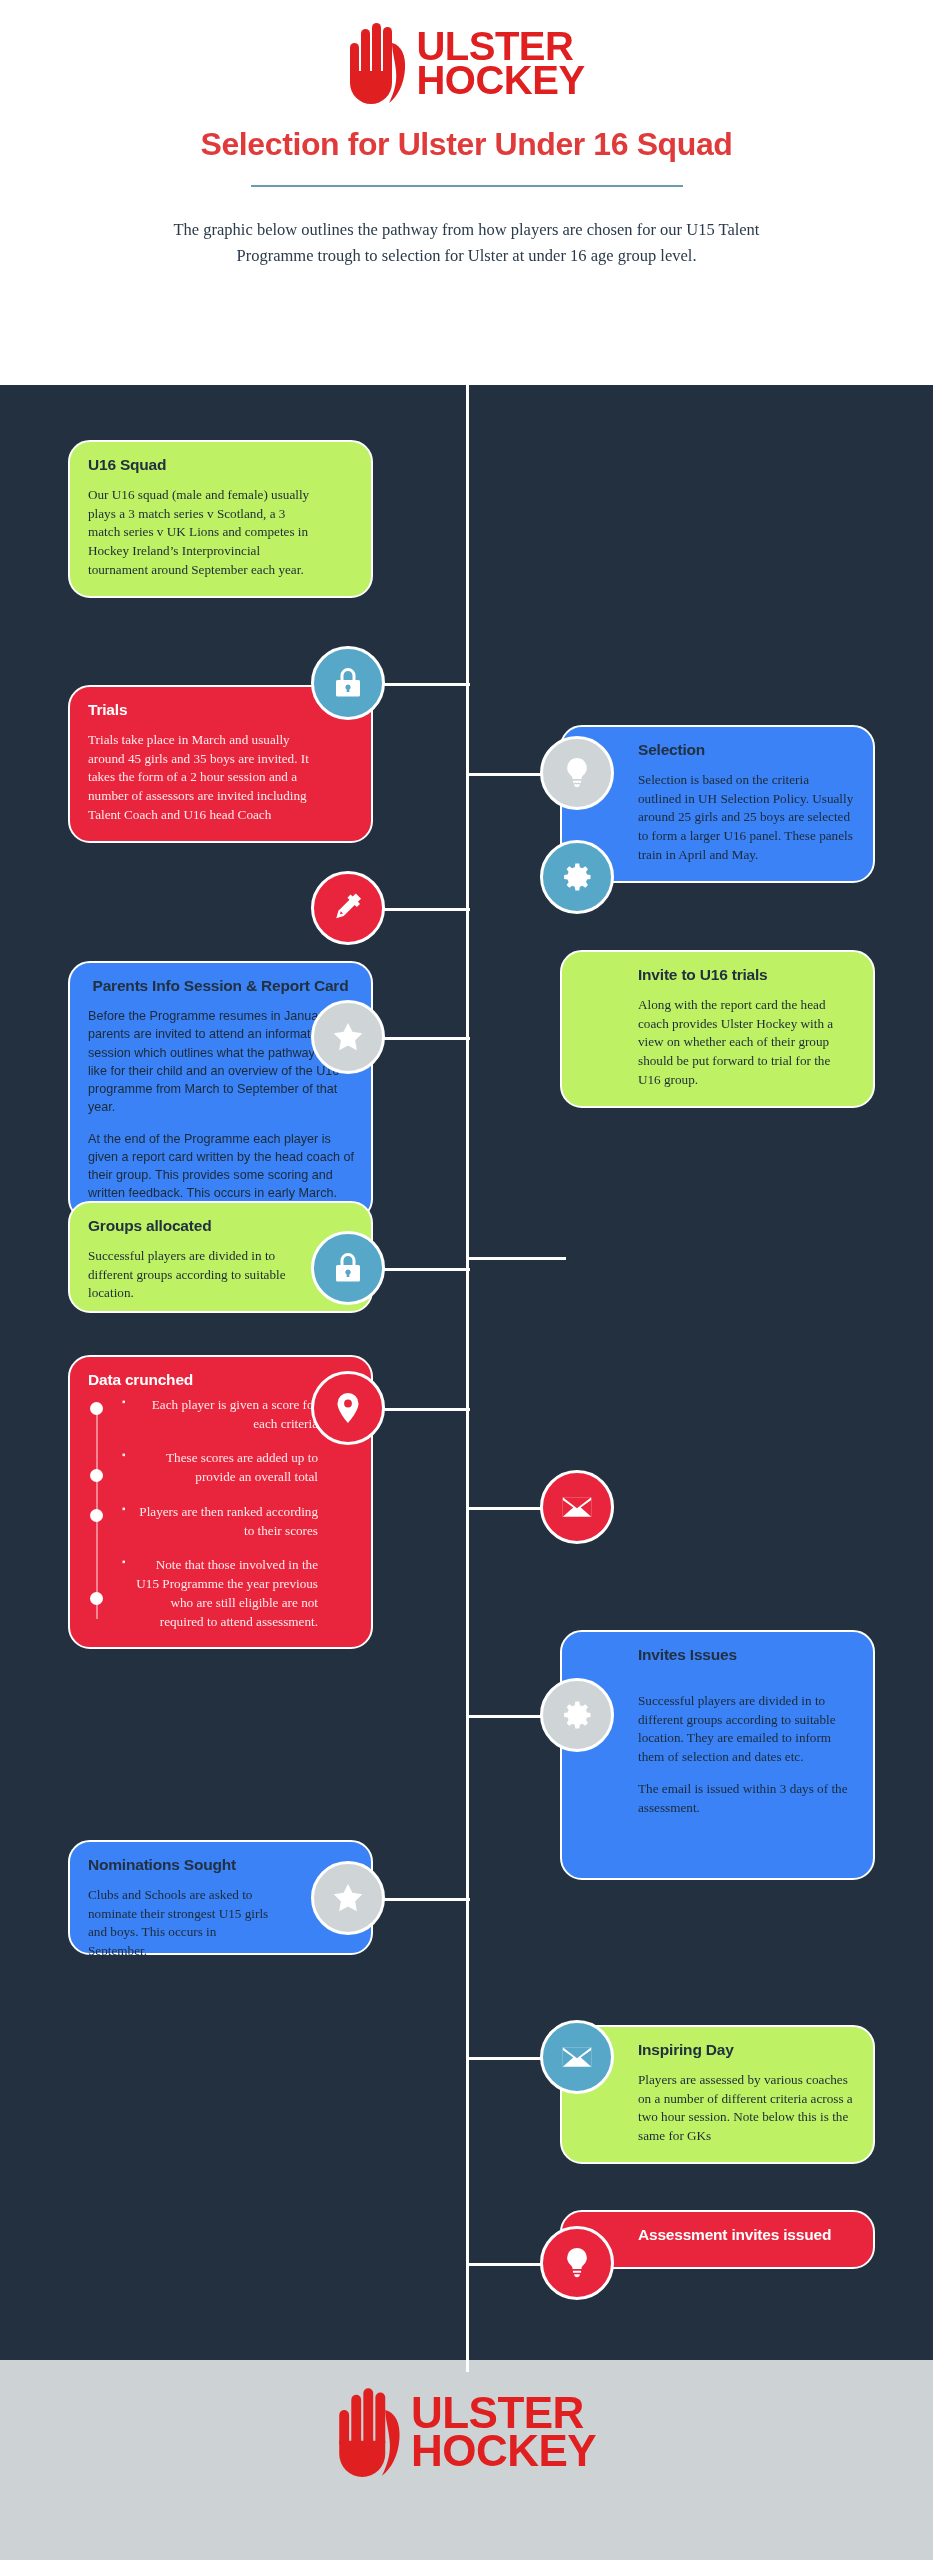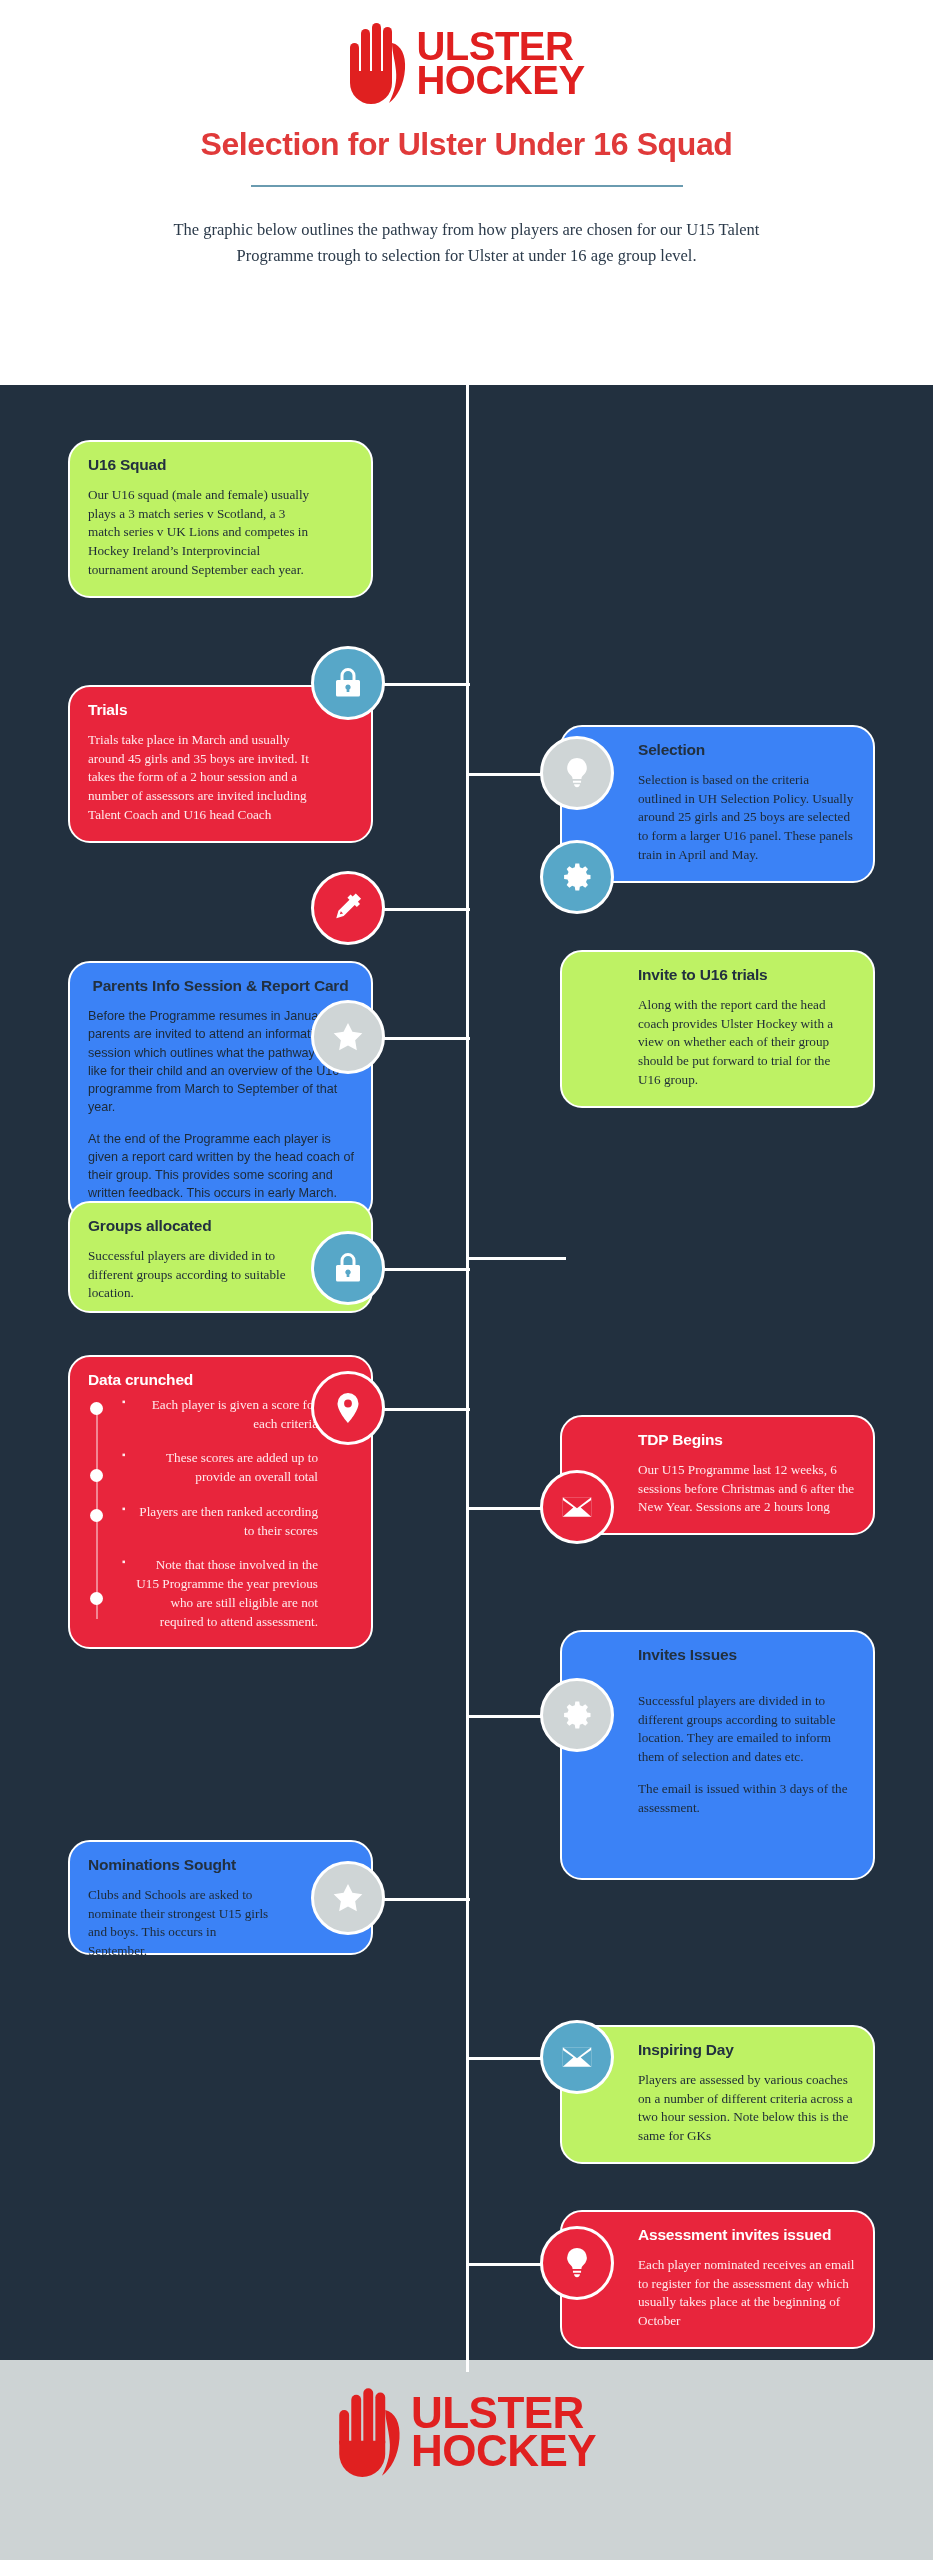--- a/index.html
+++ b/index.html
@@ -329,26 +329,20 @@
     </div>
   </div>
   <div class="icon-circle blue" style="left:540px; top:455px;">
     <svg viewBox="0 0 24 24">
         <path d="M12 8.2a3.8 3.8 0 1 0 0 7.6 3.8 3.8 0 0 0 0-7.6zm0 5.6a1.8 1.8 0 1 1 0-3.6 1.8 1.8 0 0 1 0 3.6z"></path>
         <path d="M21 13.3v-2.6l-2.3-.4a7 7 0 0 0-.7-1.7l1.3-1.9-1.8-1.8-1.9 1.3a7 7 0 0 0-1.7-.7L13.5 3h-2.6l-.4 2.5a7 7 0 0 0-1.7.7L6.9 4.9 5.1 6.7l1.3 1.9a7 7 0 0 0-.7 1.7l-2.3.4v2.6l2.3.4c.2.6.4 1.2.7 1.7l-1.3 1.9 1.8 1.8 1.9-1.3c.5.3 1.1.5 1.7.7l.4 2.5h2.6l.4-2.5c.6-.2 1.2-.4 1.7-.7l1.9 1.3 1.8-1.8-1.3-1.9c.3-.5.5-1.1.7-1.7z"></path>
       </svg>
   </div>
 
   <div class="conn-h" style="left:466px; top:1122px; width:100px;"></div>
-  <div class="card right red" style="left:560px; top:1030px; width:315px;">
-    <div class="card-title" style="padding-left:58px;">TDP Begins</div>
-    <div class="card-body" style="padding-left:58px;">
-      <p>Our U15 Programme last 12 weeks, 6 sessions before Christmas and 6 after the New Year. Sessions are 2 hours long</p>
-    </div>
-  </div>
   <div class="icon-circle red" style="left:540px; top:1085px;">
     <svg viewBox="0 0 24 24">
         <path d="M2.5 5.5h19v13h-19z" fill="#fff"></path>
         <path d="M2.5 5.5l9.5 7.4 9.5-7.4z" fill="#e8253c"></path>
         <path d="M2.5 18.5l7-6.2-7-5z" fill="#e8253c"></path>
         <path d="M21.5 18.5l-7-6.2 7-5z" fill="#e8253c"></path>
       </svg>
   </div>
 
   <div class="conn-h" style="left:466px; top:1330px; width:100px;"></div>
@@ -378,23 +372,20 @@
         <path d="M2.5 5.5h19v13h-19z" fill="#fff"></path>
         <path d="M2.5 5.5l9.5 7.4 9.5-7.4z" fill="#57a7c8"></path>
         <path d="M2.5 18.5l7-6.2-7-5z" fill="#57a7c8"></path>
         <path d="M21.5 18.5l-7-6.2 7-5z" fill="#57a7c8"></path>
       </svg>
   </div>
 
   <div class="conn-h" style="left:466px; top:1878px; width:100px;"></div>
   <div class="card right red" style="left:560px; top:1825px; width:315px;">
     <div class="card-title" style="padding-left:58px;">Assessment invites issued</div>
-    <div class="card-body" style="padding-left:58px;">
-      <p>Each player nominated receives an email to register for the assessment day which usually takes place at the beginning of October</p>
-    </div>
   </div>
   <div class="icon-circle red" style="left:540px; top:1841px;">
     <svg viewBox="0 0 24 24">
         <path d="M12 2a6.5 6.5 0 0 0-4 11.6c.7.6 1 1.3 1 2.1v.3h6v-.3c0-.8.3-1.5 1-2.1A6.5 6.5 0 0 0 12 2zM9.3 17.2h5.4v1.3H9.3zm.7 2.3h4c-.2 1.2-1 2-2 2s-1.8-.8-2-2z"></path>
       </svg>
   </div>
 </div>
 
 <div class="footer">
   <div class="footer-stub"></div>

